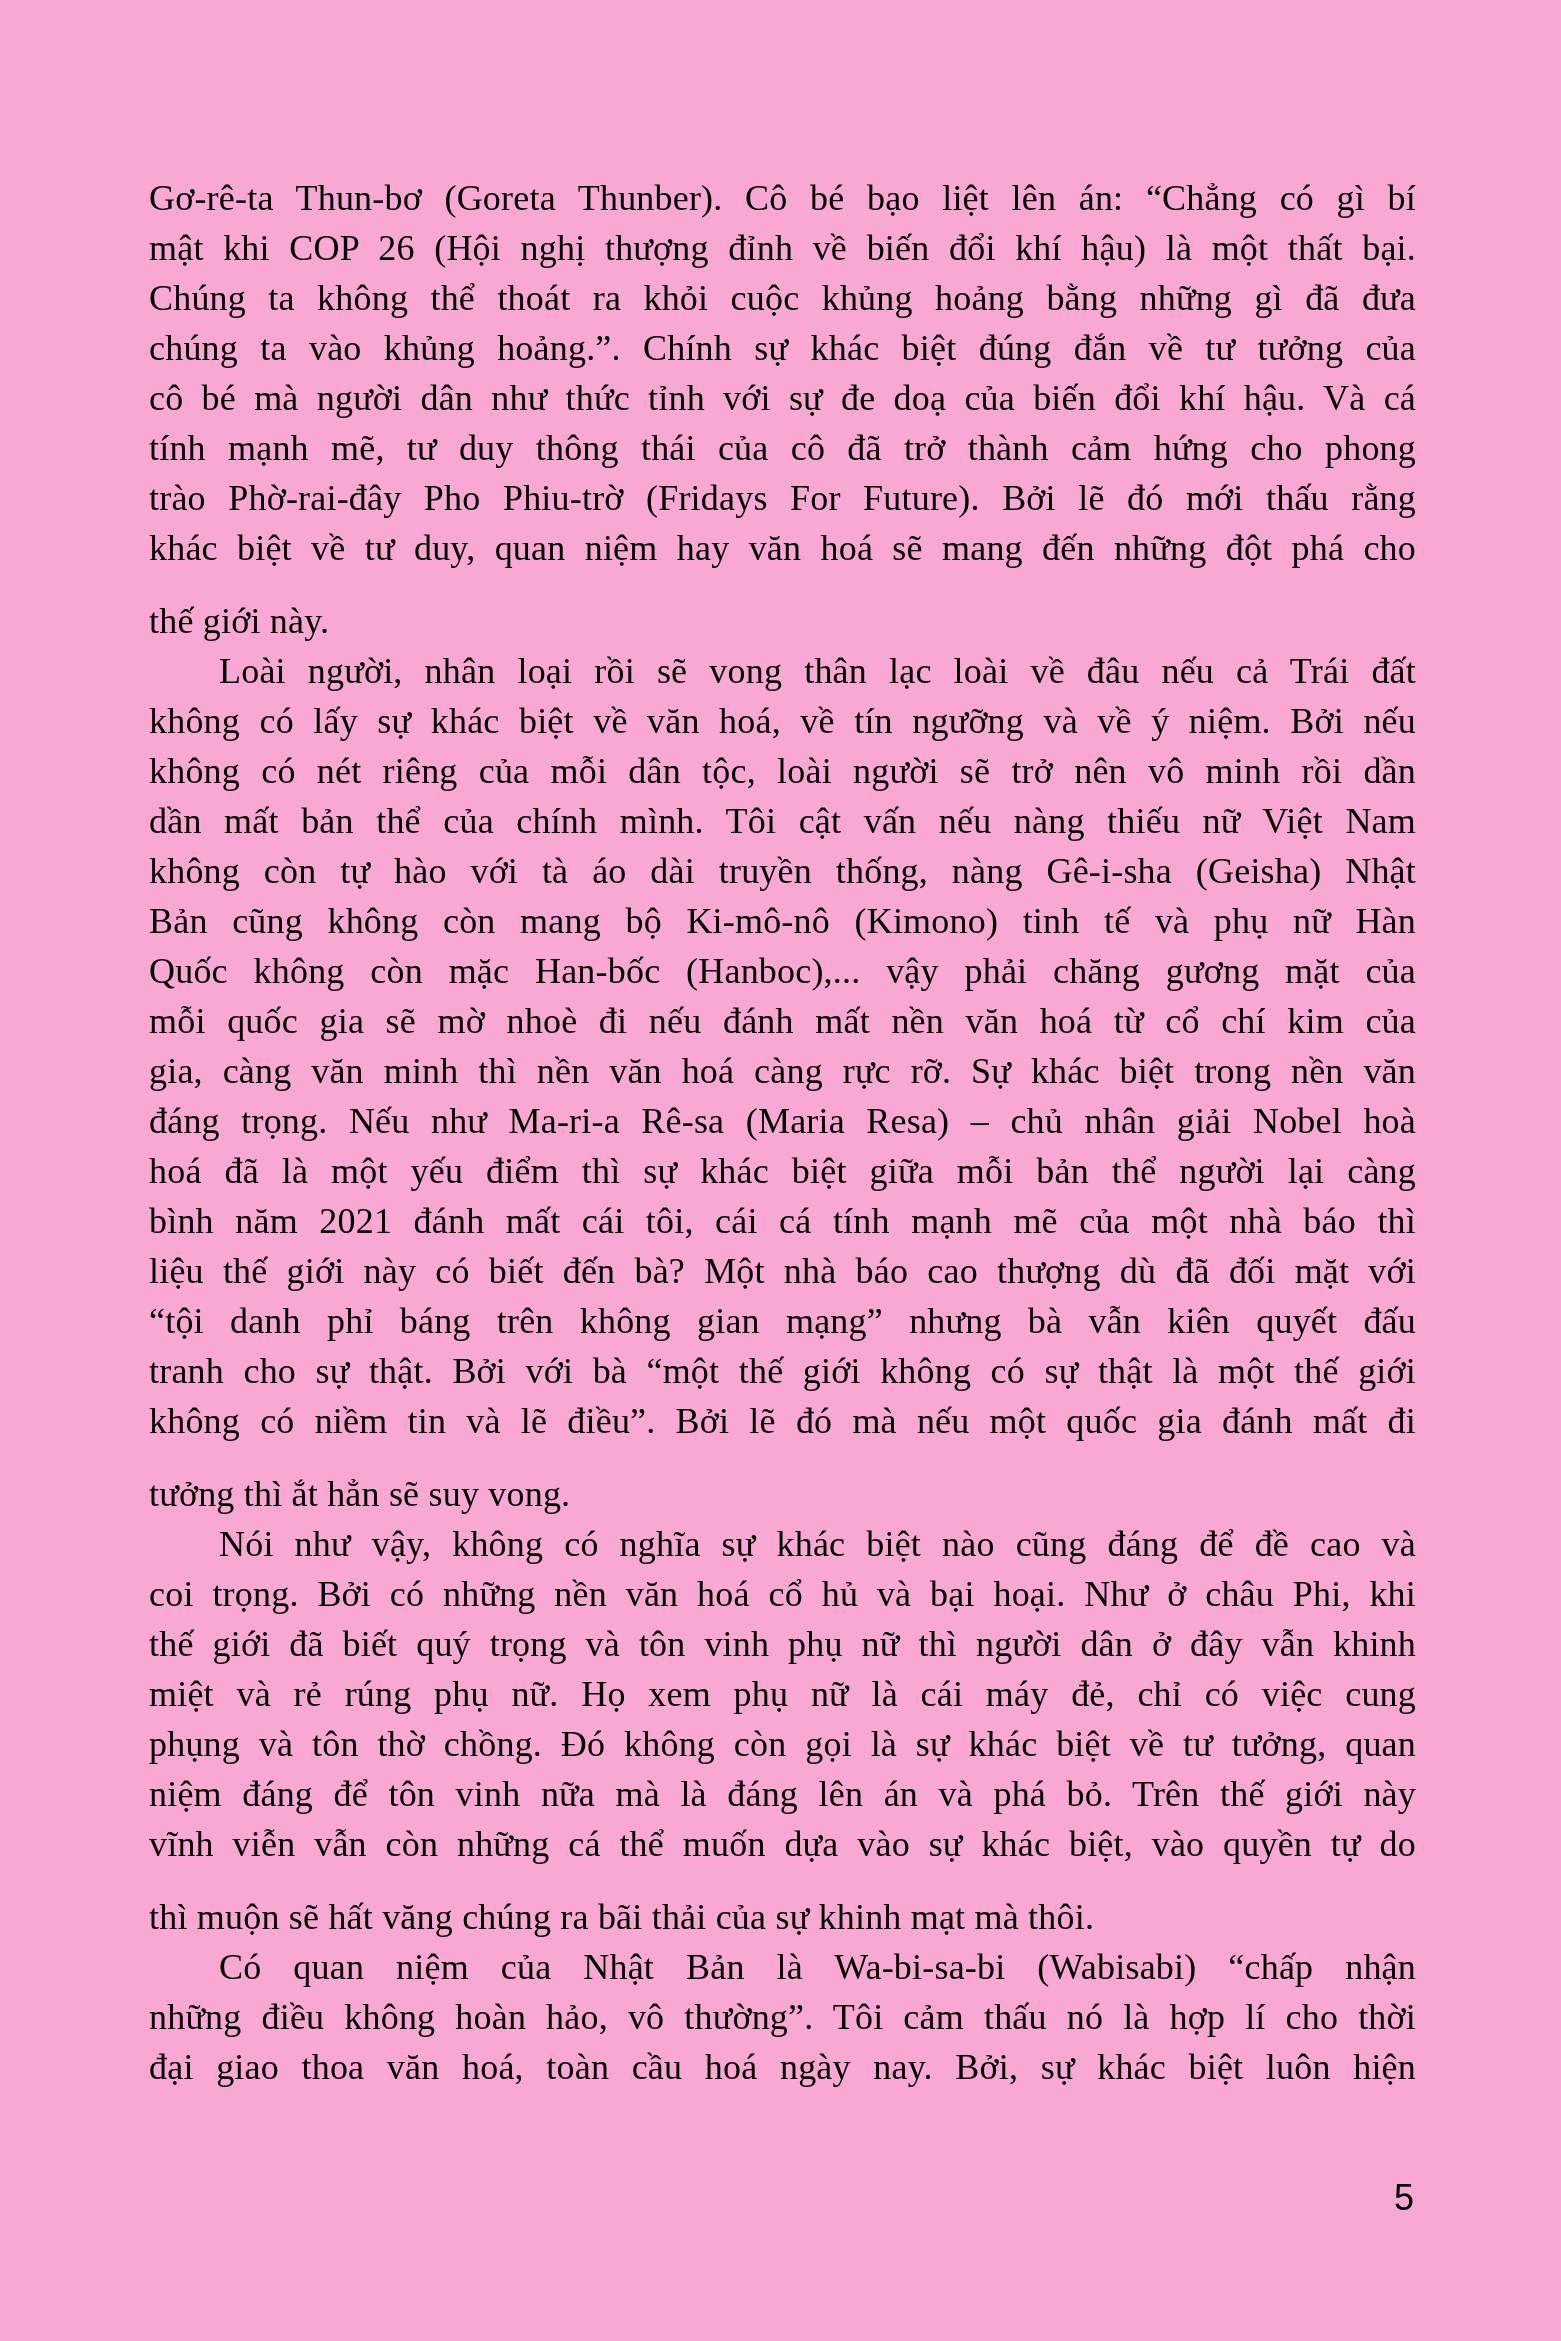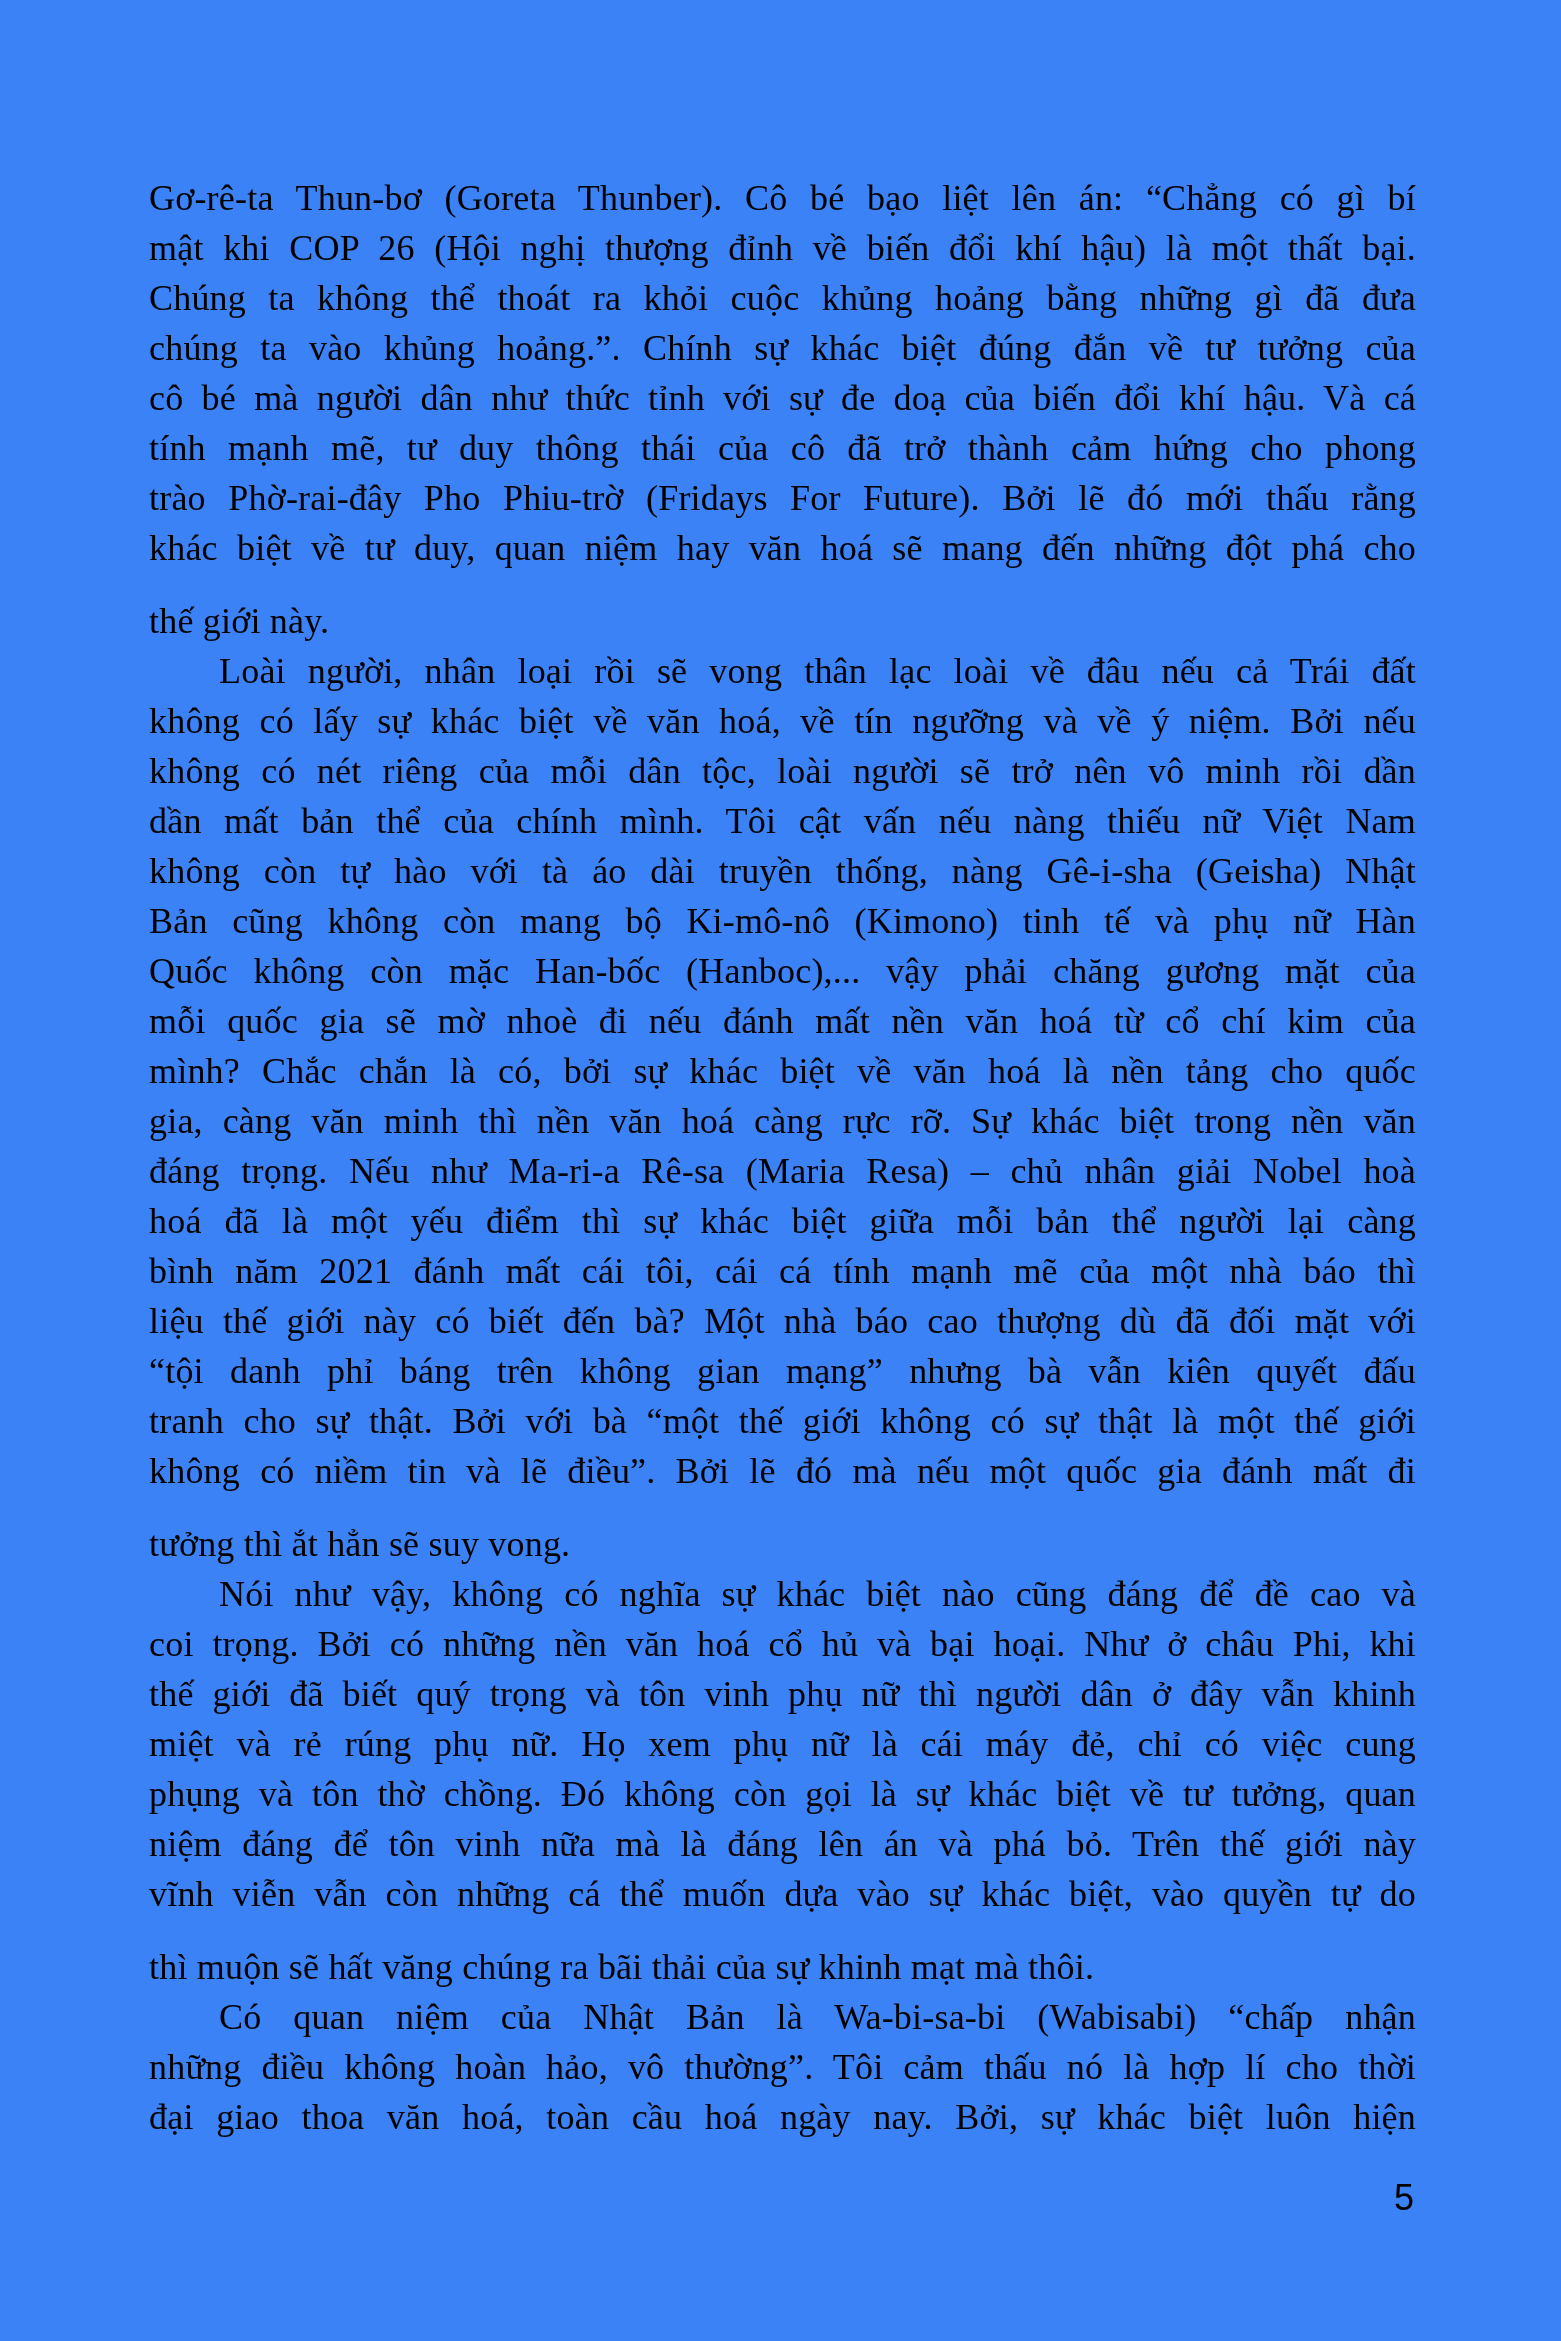--- a/index.html
+++ b/index.html
@@ -4,21 +4,21 @@
 <style>
   html, body {
     margin: 0;
     padding: 0;
     background: #e8e8e8;
   }
   .page {
     position: relative;
     width: 1561px;
     height: 2342px;
-    background: #3b82f6;
+    background: #f9a8d4;
     color: #000000;
     font-family: "Liberation Serif", serif;
     overflow: hidden;
   }
   .textblock {
     position: absolute;
     left: 149px;
     top: 173px;
     width: 1267px;
   }
@@ -63,21 +63,20 @@
       <div class="line">khác biệt về tư duy, quan niệm hay văn hoá sẽ mang đến những đột phá cho</div>
       <div class="line last">thế giới này.</div>
       <div class="line indent">Loài người, nhân loại rồi sẽ vong thân lạc loài về đâu nếu cả Trái đất</div>
       <div class="line">không có lấy sự khác biệt về văn hoá, về tín ngưỡng và về ý niệm. Bởi nếu</div>
       <div class="line">không có nét riêng của mỗi dân tộc, loài người sẽ trở nên vô minh rồi dần</div>
       <div class="line">dần mất bản thể của chính mình. Tôi cật vấn nếu nàng thiếu nữ Việt Nam</div>
       <div class="line">không còn tự hào với tà áo dài truyền thống, nàng Gê-i-sha (Geisha) Nhật</div>
       <div class="line">Bản cũng không còn mang bộ Ki-mô-nô (Kimono) tinh tế và phụ nữ Hàn</div>
       <div class="line">Quốc không còn mặc Han-bốc (Hanboc),... vậy phải chăng gương mặt của</div>
       <div class="line">mỗi quốc gia sẽ mờ nhoè đi nếu đánh mất nền văn hoá từ cổ chí kim của</div>
-      <div class="line">mình? Chắc chắn là có, bởi sự khác biệt về văn hoá là nền tảng cho quốc</div>
       <div class="line">gia, càng văn minh thì nền văn hoá càng rực rỡ. Sự khác biệt trong nền văn</div>
       <div class="line">đáng trọng. Nếu như Ma-ri-a Rê-sa (Maria Resa) – chủ nhân giải Nobel hoà</div>
       <div class="line">hoá đã là một yếu điểm thì sự khác biệt giữa mỗi bản thể người lại càng</div>
       <div class="line">bình năm 2021 đánh mất cái tôi, cái cá tính mạnh mẽ của một nhà báo thì</div>
       <div class="line">liệu thế giới này có biết đến bà? Một nhà báo cao thượng dù đã đối mặt với</div>
       <div class="line">“tội danh phỉ báng trên không gian mạng” nhưng bà vẫn kiên quyết đấu</div>
       <div class="line">tranh cho sự thật. Bởi với bà “một thế giới không có sự thật là một thế giới</div>
       <div class="line">không có niềm tin và lẽ điều”. Bởi lẽ đó mà nếu một quốc gia đánh mất đi</div>
       <div class="line last">tưởng thì ắt hẳn sẽ suy vong.</div>
       <div class="line indent">Nói như vậy, không có nghĩa sự khác biệt nào cũng đáng để đề cao và</div>

